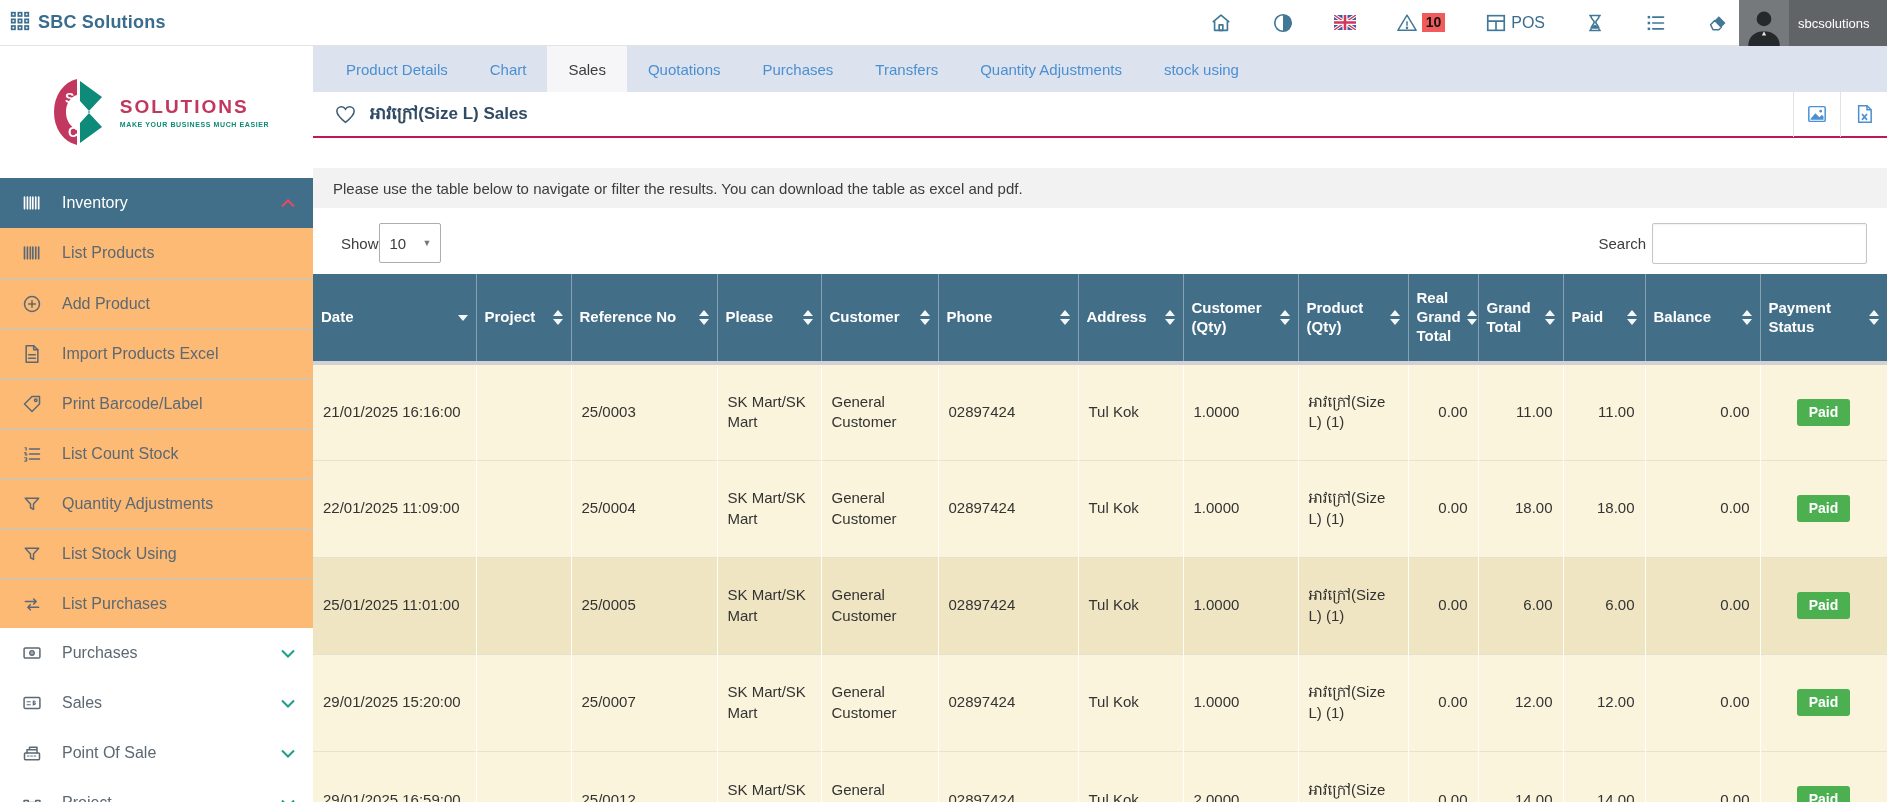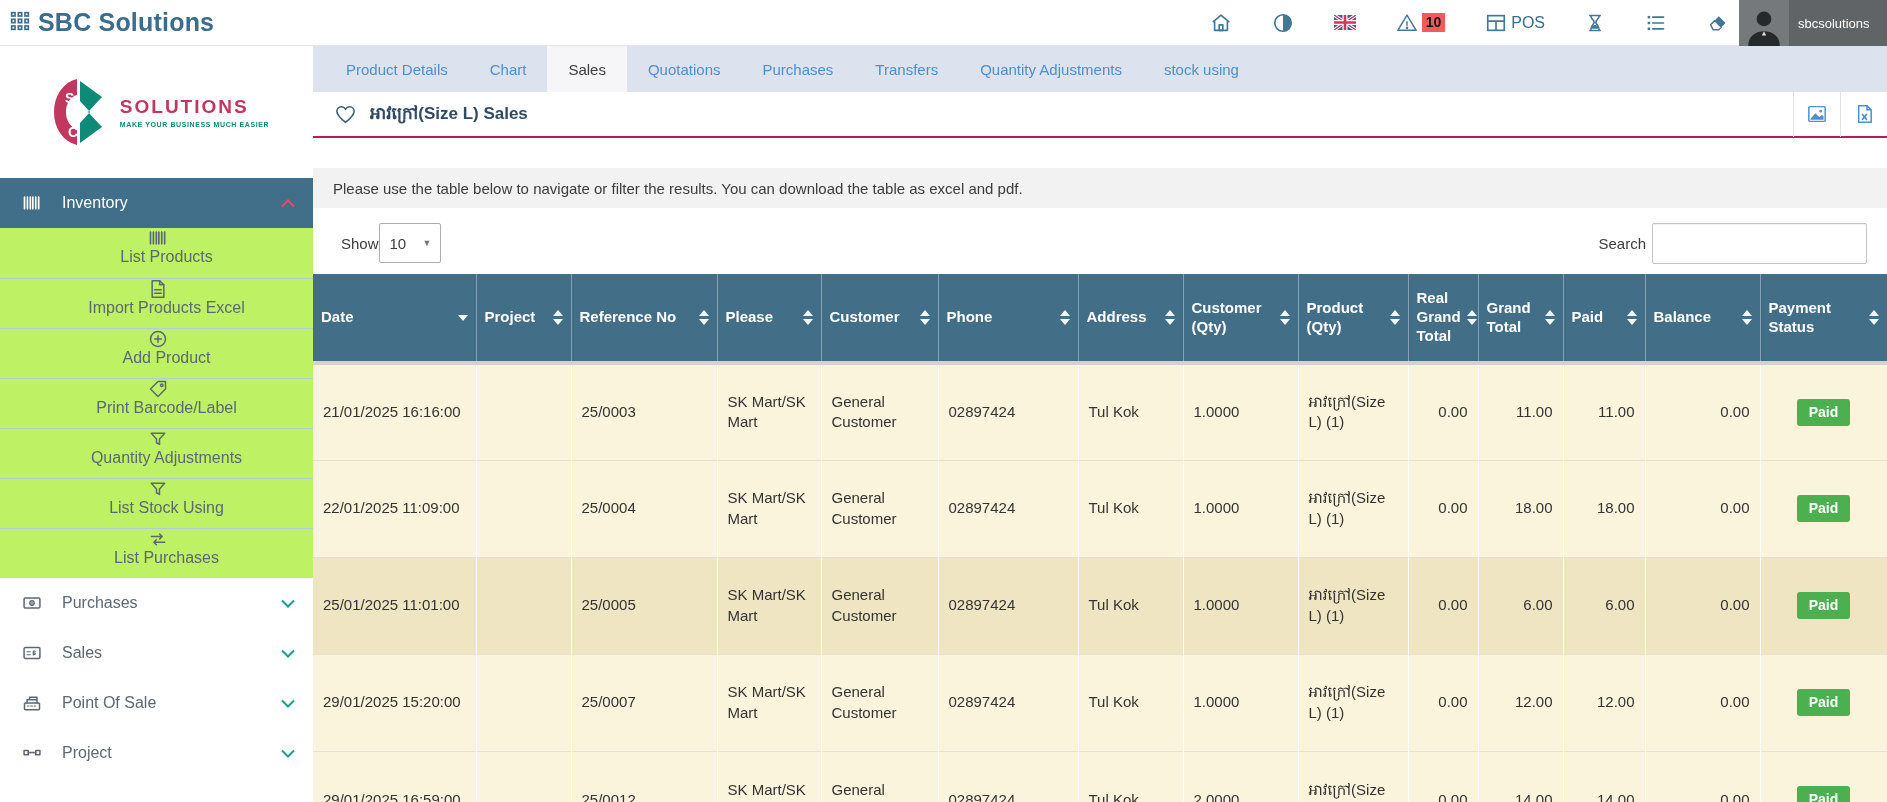--- a/index.html
+++ b/index.html
@@ -3,21 +3,21 @@
 <meta charset="utf-8">
 <style>
   * { box-sizing: border-box; margin: 0; padding: 0; }
   html,body { width:1887px; height:802px; overflow:hidden; background:#fff;
     font-family:"Liberation Sans", sans-serif; color:#3c3c3c; }
 
   
   .navbar { height:46px; background:#fff; border-bottom:1px solid #e4e4e4;
     display:flex; align-items:center; position:relative; }
   .brand { display:flex; align-items:center; gap:8px; padding-left:10px; color:#3a6c8e; }
-  .brand-text { font-size:25px; font-weight:bold; letter-spacing:.2px; }
+  .brand-text { font-size:18px; font-weight:bold; letter-spacing:.2px; }
   .nav-icons { position:absolute; right:158px; display:flex; align-items:center; gap:40px; color:#417797; }
   .nav-ico { display:flex; align-items:center; gap:4px; cursor:pointer; }
   .nav-ico svg { display:block; }
   .pos-label { font-size:16px; color:#3a6c8e; }
   .alert-badge { background:#f15b5b; color:#141414; font-size:14px; font-weight:bold;
     padding:0 4px; line-height:19px; display:inline-block; }
   .avatar-block { position:absolute; right:0; top:0; height:46px; width:148px;
     background:#616467; display:flex; align-items:center; border-radius:3px 0 0 3px; }
   .avatar-img { width:50px; height:46px; background:#75797c; display:flex; align-items:flex-end; justify-content:center; overflow:hidden; }
   .avatar-name { color:#fff; font-size:13px; padding-left:9px; }
@@ -31,21 +31,21 @@
   .logo-card { height:132px; display:flex; align-items:center; justify-content:center; gap:10px; background:#fff; }
   .logo-word { color:#c2375f; font-weight:bold; font-size:19px; letter-spacing:2px; }
   .logo-tagline { color:#0d8a78; font-size:7px; font-weight:bold; letter-spacing:.6px; margin-top:3px; }
   .menu { display:flex; flex-direction:column; }
   .menu-item { height:50px; display:flex; align-items:center; padding:0 18px 0 20px;
     font-size:16px; color:#5c6873; cursor:pointer; }
   .menu-item .mi-icon { width:24px; display:flex; justify-content:center; color:#5c6873; }
   .menu-item .mi-label { padding-left:18px; flex:1; }
   .menu-item.active { background:#416e88; color:#fff; }
   .menu-item.active .mi-icon { color:#fff; }
-  .menu-item.sub { background:#bef264;flex-direction:column; }
+  .menu-item.sub { background:#fdba74; }
   .menu-item.sub + .menu-item.sub { border-top:1px solid #b3cbd9; }
   .chev { font-size:13px; }
   .chev.red { color:#e64c66; }
   .chev.teal { color:#1b9e8c; }
 
   
   .tabbar { height:46px; background:#dde3ee; display:flex; align-items:stretch; padding-left:12px; }
   .tab { display:flex; align-items:center; padding:0 21px; font-size:15px; color:#4a8fd1; cursor:pointer; }
   .tab.active { background:#f6f6f8; color:#3c3c3c; }
 
@@ -220,43 +220,52 @@
           <span class="mi-icon">
             <svg width="20" height="20" viewBox="0 0 24 24" fill="none" stroke="currentColor" stroke-width="1.8" stroke-linecap="round" stroke-linejoin="round">
               <path d="M3 5v14M6.5 5v14M10 5v14M13 5v14M16.5 5v14M20 5v14" stroke-width="2"></path>
             </svg>
           </span>
           <span class="mi-label">List Products</span>
         </div>
         <div class="menu-item sub">
           <span class="mi-icon">
             <svg width="20" height="20" viewBox="0 0 24 24" fill="none" stroke="currentColor" stroke-width="1.8" stroke-linecap="round" stroke-linejoin="round">
+              <circle cx="12" cy="12" r="9"></circle>
+              <path d="M12 8v8M8 12h8"></path>
+            </svg>
+          </span>
+          <span class="mi-label">Add Product</span>
+        </div>
+        <div class="menu-item sub">
+          <span class="mi-icon">
+            <svg width="20" height="20" viewBox="0 0 24 24" fill="none" stroke="currentColor" stroke-width="1.8" stroke-linecap="round" stroke-linejoin="round">
               <path d="M5 2h9l5 5v15H5z"></path>
               <path d="M14 2v5h5M8 13h8M8 17h8"></path>
             </svg>
           </span>
           <span class="mi-label">Import Products Excel</span>
         </div>
         <div class="menu-item sub">
           <span class="mi-icon">
             <svg width="20" height="20" viewBox="0 0 24 24" fill="none" stroke="currentColor" stroke-width="1.8" stroke-linecap="round" stroke-linejoin="round">
-              <circle cx="12" cy="12" r="9"></circle>
-              <path d="M12 8v8M8 12h8"></path>
-            </svg>
-          </span>
-          <span class="mi-label">Add Product</span>
-        </div>
-        <div class="menu-item sub">
-          <span class="mi-icon">
-            <svg width="20" height="20" viewBox="0 0 24 24" fill="none" stroke="currentColor" stroke-width="1.8" stroke-linecap="round" stroke-linejoin="round">
               <path d="M3 12 L12 3 H21 V12 L12 21 Z" transform="rotate(0 12 12)"></path>
               <circle cx="16.5" cy="7.5" r="1.5"></circle>
             </svg>
           </span>
           <span class="mi-label">Print Barcode/Label</span>
+        </div>
+        <div class="menu-item sub">
+          <span class="mi-icon">
+            <svg width="20" height="20" viewBox="0 0 24 24" fill="none" stroke="currentColor" stroke-width="1.8" stroke-linecap="round" stroke-linejoin="round">
+              <path d="M9 6h12M9 12h12M9 18h12"></path>
+              <path d="M3.5 4.5h1.5v3M3 10.8c1.5-1.5 3 .5 1 2.2h2M3.2 16.5h1.6a1 1 0 0 1 0 2 1 1 0 0 1 0 2H3.2" stroke-width="1.4"></path>
+            </svg>
+          </span>
+          <span class="mi-label">List Count Stock</span>
         </div>
         <div class="menu-item sub">
           <span class="mi-icon">
             <svg width="20" height="20" viewBox="0 0 24 24" fill="none" stroke="currentColor" stroke-width="1.8" stroke-linecap="round" stroke-linejoin="round">
               <path d="M4 5h16l-6.2 7v6.5L10.2 16.5V12Z"></path>
             </svg>
           </span>
           <span class="mi-label">Quantity Adjustments</span>
         </div>
         <div class="menu-item sub">

